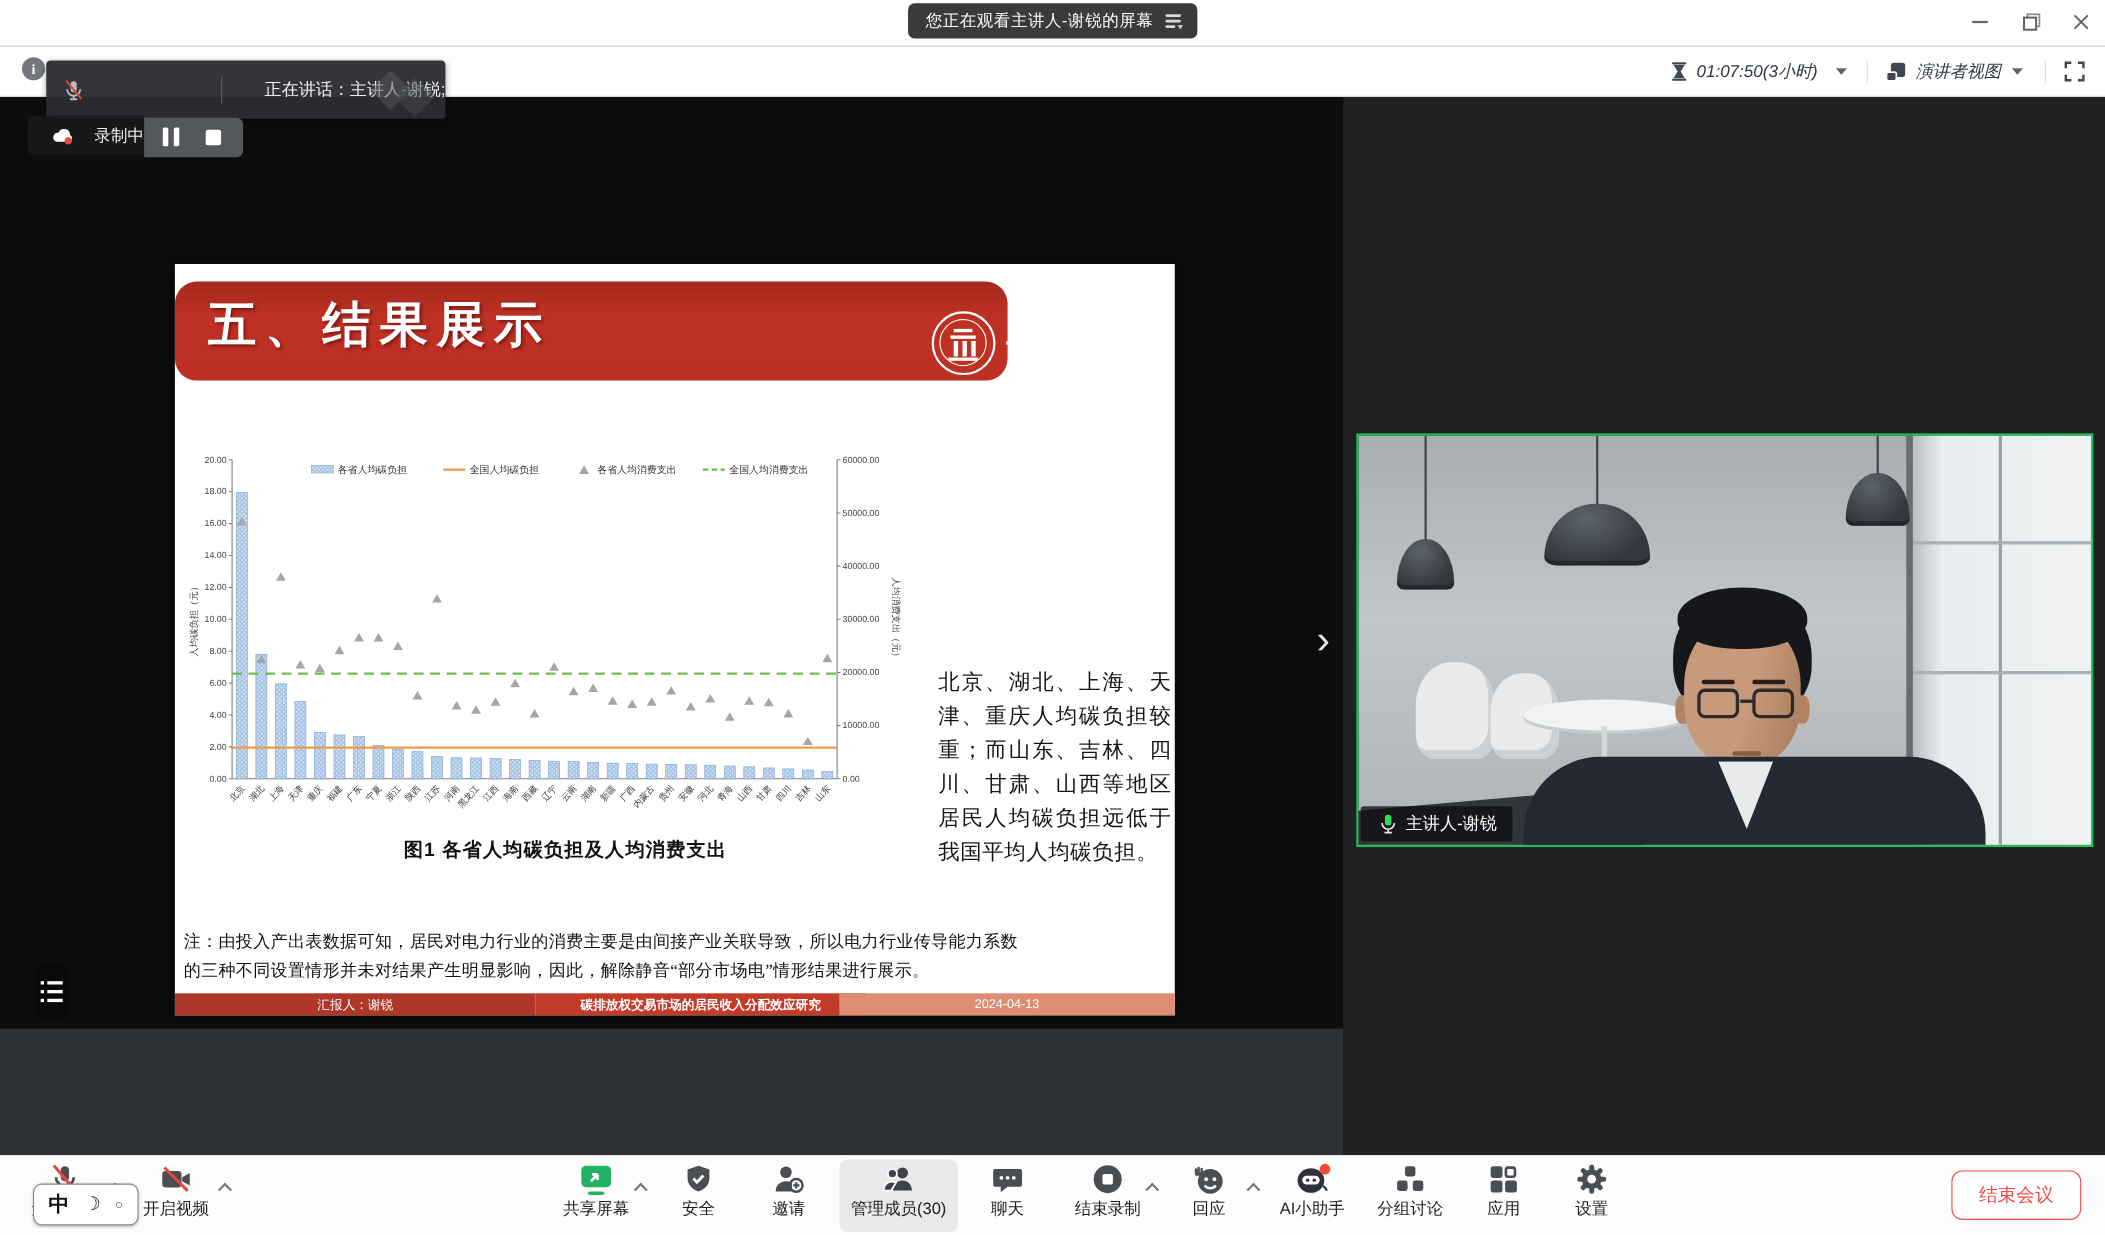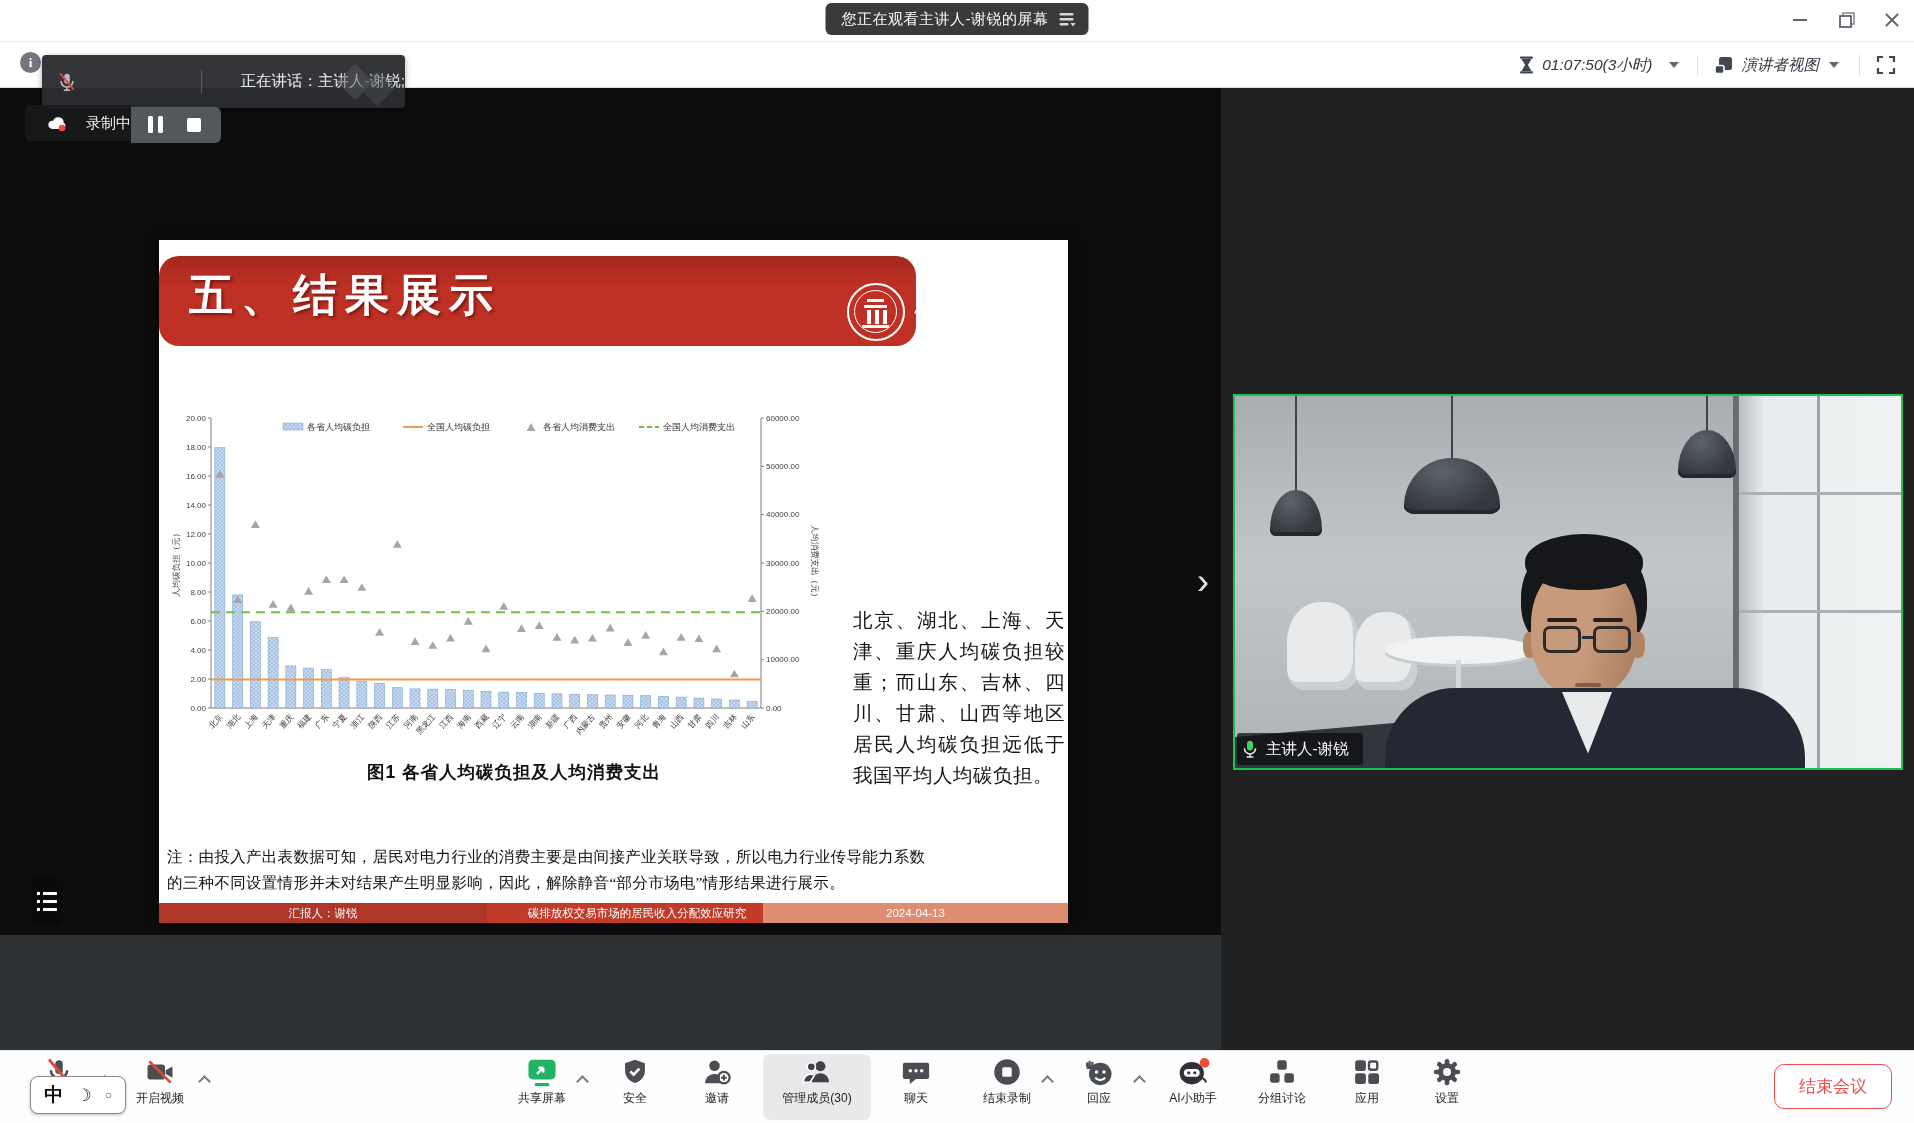--- a/index.html
+++ b/index.html
@@ -56,21 +56,21 @@
       linear-gradient(#fff,#fff) 50% 34px/27px 3px no-repeat; }
   .logo-cn { position:absolute; left:756px; top:24px; color:#fff; font:bold italic 31px "Liberation Serif",serif; letter-spacing:3px; }
   .logo-en { position:absolute; left:757px; top:62px; color:#fff; font:bold 11.5px "Liberation Sans",sans-serif; letter-spacing:1.2px; }
   .chart-wrap { position:absolute; left:12px; top:148px; width:655px; height:370px; }
   .slide-text { position:absolute; left:694px; width:212px; color:#141414; font:19.5px "Liberation Serif",serif; line-height:31px; text-align:justify; letter-spacing:.5px; }
   .p1 { top:183px; } .p2 { top:365px; }
   .fig-caption { position:absolute; left:115px; top:520px; width:480px; text-align:center; color:#111; font:bold 17.5px "Liberation Sans",sans-serif; letter-spacing:1px; }
   .note { position:absolute; left:8px; top:604px; width:894px; color:#111; font:15.5px "Liberation Serif",serif; line-height:26px; letter-spacing:.3px; }
   .footer-seg { position:absolute; top:663px; height:20px; color:#fff; font-size:11.5px; display:flex; align-items:center; justify-content:center; }
   .fs1 { left:0; width:328px; background:#ae372a; }
-  .fs2 { left:328px; width:300px; background:#c23b28; font-weight:normal; }
+  .fs2 { left:328px; width:300px; background:#c23b28; font-weight:bold; }
   .fs3 { left:604px; width:305px; background:#df8d72; }
 
   
   .collapse { position:absolute; left:1188px; top:552px; width:30px; height:60px; color:#e8e8e8; font-size:36px; display:flex; align-items:center; justify-content:center; z-index:20; }
   .list-btn { position:absolute; left:31px; top:876px; width:32px; height:50px; background:#0a0a0c; border-radius:9px; display:flex; flex-direction:column; justify-content:center; gap:5px; padding-left:6px; z-index:20; }
   .list-btn .row { display:flex; gap:3px; align-items:center; }
   .list-btn .d { width:3px; height:3px; background:#fff; }
   .list-btn .l { width:14px; height:3px; background:#fff; }
 
   
@@ -89,27 +89,27 @@
   .p-face { position:absolute; left:296px; top:166px; width:106px; height:134px; background:linear-gradient(105deg,#c69a7b 55%,#a87a5c 100%); border-radius:46% 46% 42% 42%; }
   .p-fringe { position:absolute; left:290px; top:138px; width:118px; height:56px; background:#16171b; border-radius:50% 50% 46% 46%; }
   .p-ear { position:absolute; top:236px; width:14px; height:26px; background:#b2835f; border-radius:40%; }
   .p-neck { position:absolute; left:334px; top:282px; width:34px; height:26px; background:#b2835f; border-radius:8px; }
   .p-glass { position:absolute; top:230px; width:38px; height:27px; border:3px solid #2c2b28; border-radius:7px; }
   .p-bridge { position:absolute; left:347px; top:240px; width:12px; height:3px; background:#2c2b28; }
   .p-brow { position:absolute; top:222px; width:30px; height:4px; background:#241f1c; border-radius:2px; }
   .p-mouth { position:absolute; left:340px; top:287px; width:26px; height:3.5px; background:#8a5c46; border-radius:2px; }
   .p-body { position:absolute; left:150px; top:292px; width:420px; height:86px; background:#232832; border-radius:70px 70px 0 0; }
   .p-collar { position:absolute; left:327px; top:296px; width:50px; height:70px; background:#e9eaec; clip-path:polygon(0 0,100% 0,52% 88%); }
-  .v-label { position:absolute; left:2px; bottom:3px; height:32px; background:rgba(14,14,16,.75); border-radius:3px; display:flex; align-items:center; gap:7px; padding:0 14px 0 4px; }
+  .v-label { position:absolute; left:2px; bottom:3px; height:32px; background:rgba(14,14,16,.75); border-radius:3px; display:flex; align-items:center; gap:7px; padding:0 14px 0 16px; }
   .v-label .txt { color:#fff; font-size:15.5px; }
 
   
   .toolbar { position:absolute; left:0; top:1050px; width:1914px; height:73px; background:#fdfdfd; border-top:1px solid #e8e8e8; z-index:30; }
   .titem { position:absolute; top:6px; width:110px; text-align:center; }
-  .titem .lbl { display:block; margin-top:3px; color:#1c1c1e; font-size:12px; white-space:nowrap; }
+  .titem .lbl { display:block; margin-top:3px; color:#1c1c1e; font-size:15px; white-space:nowrap; }
   .members-bg { position:absolute; left:763px; top:3px; width:108px; height:66px; background:#e9e9eb; border-radius:8px; }
   .tb-caret { position:absolute; top:26px; }
   .end-btn { position:absolute; right:22px; top:13px; width:118px; height:45px; border:1.5px solid #f24b4b; border-radius:10px; background:#fff; color:#f24b4b; font-size:17px; display:flex; align-items:center; justify-content:center; }
 
   
   .ime { position:absolute; left:30px; top:1076px; width:96px; height:38px; background:#fff; border:1px solid #8a8a8a; border-radius:8px; box-shadow:0 1px 3px rgba(0,0,0,.25); display:flex; align-items:center; justify-content:space-evenly; z-index:50; }
   .ime .zh { font-size:19px; font-weight:bold; color:#111; }
   .ime .moon { font-size:17px; color:#111; }
   .ime .cir { font-size:12px; color:#444; }
 

